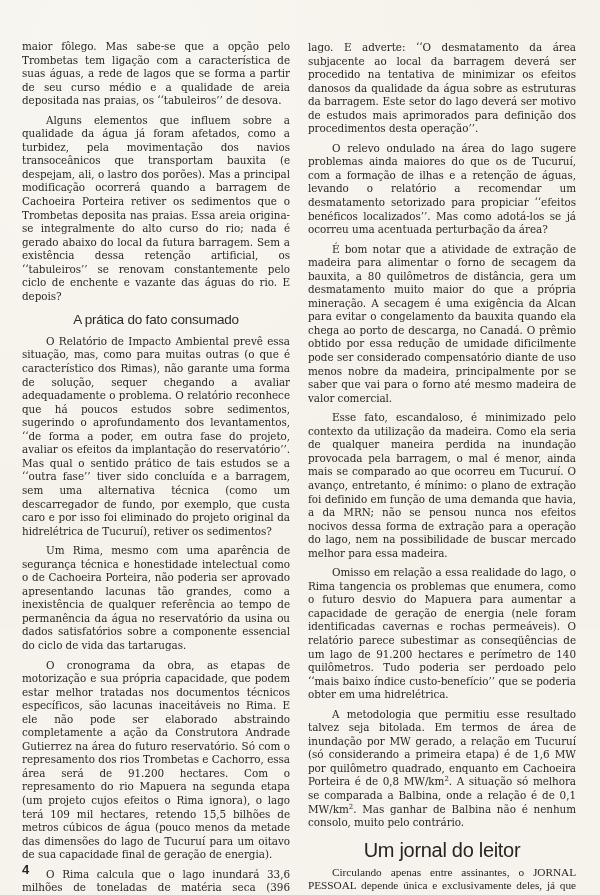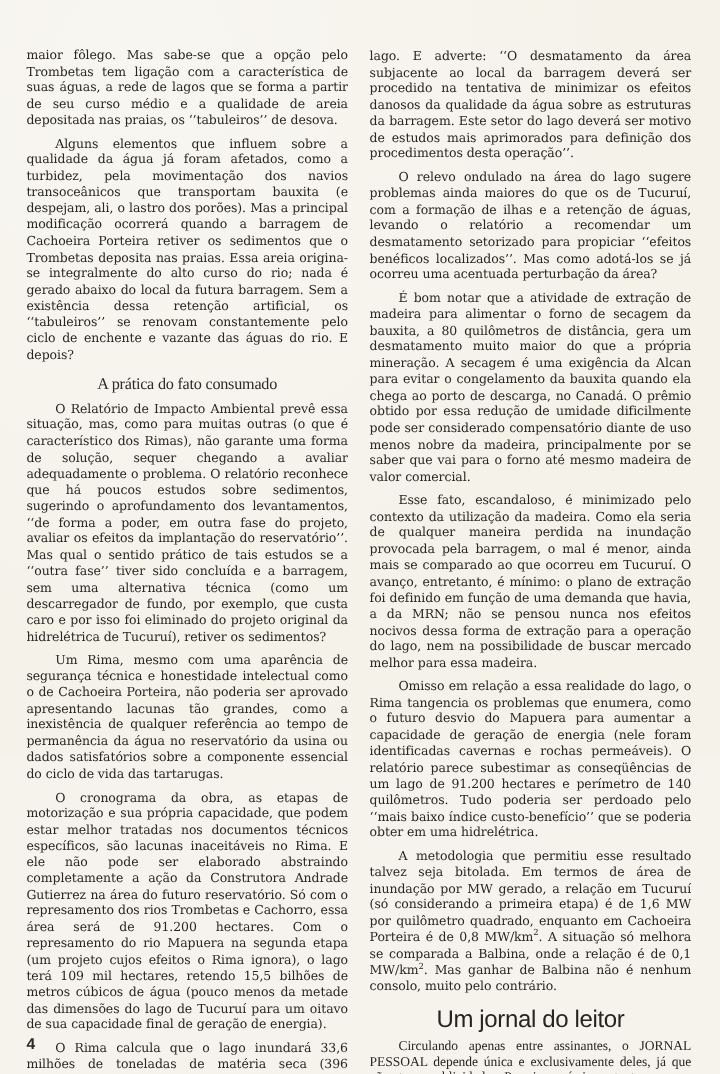--- a/index.html
+++ b/index.html
@@ -34,21 +34,21 @@
     }
     .col-left { left: 22px; }
     .col-right { left: 308px; top: 41px; }
     .col p {
       margin: 0 0 6px 0;
       text-indent: 24px;
       hyphens: manual;
     }
     .col p.noindent { text-indent: 0; }
     .subhead {
-      font-family: Liberation Serif, serif;
+      font-family: Liberation Sans, sans-serif;
       font-size: 13.5px;
       text-align: center;
       margin: 10px 0 8px 0;
       color: #2d2a28;
       letter-spacing: -0.2px;
     }
     .boxhead {
       font-family: "Liberation Sans", "DejaVu Sans", sans-serif;
       font-size: 20px;
       line-height: 28px;

